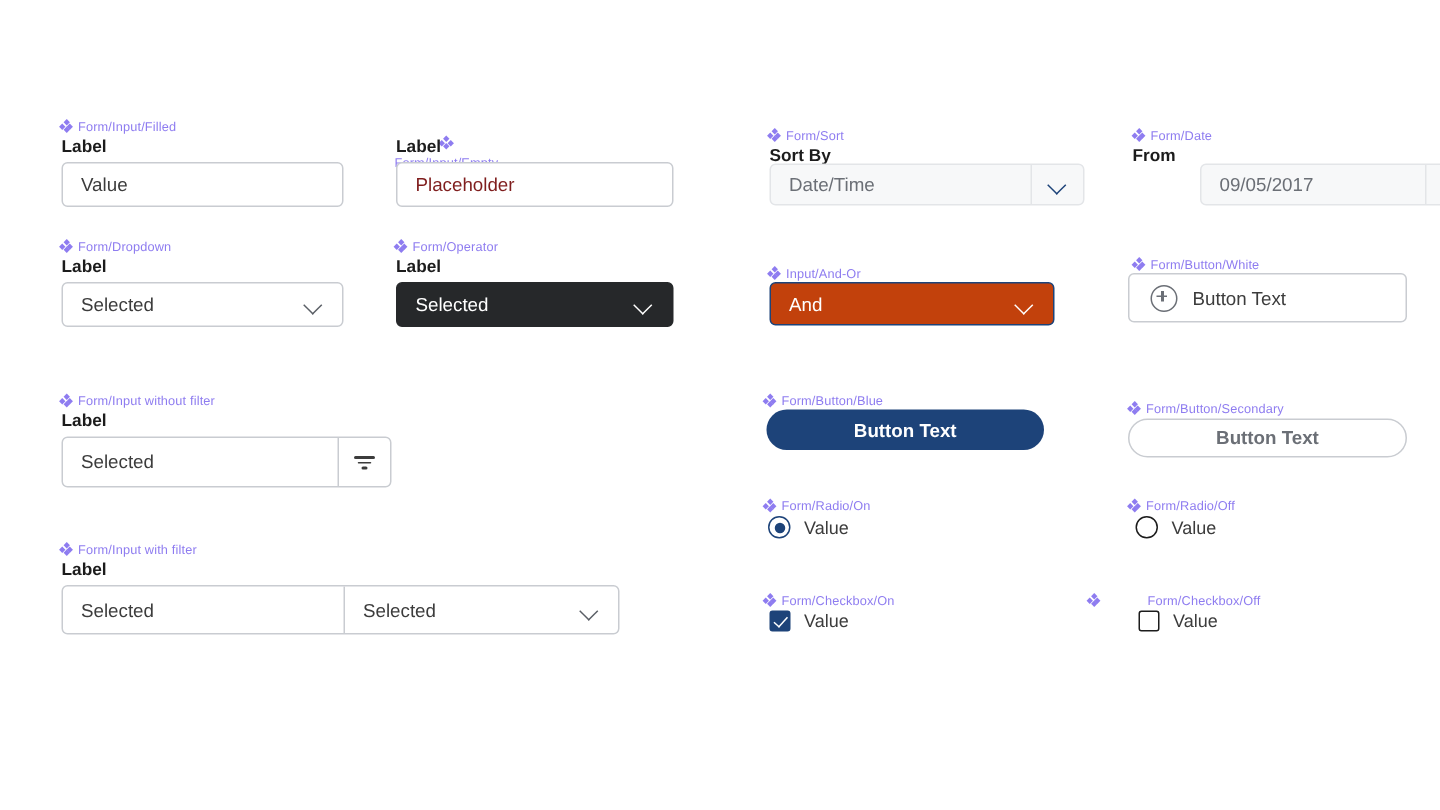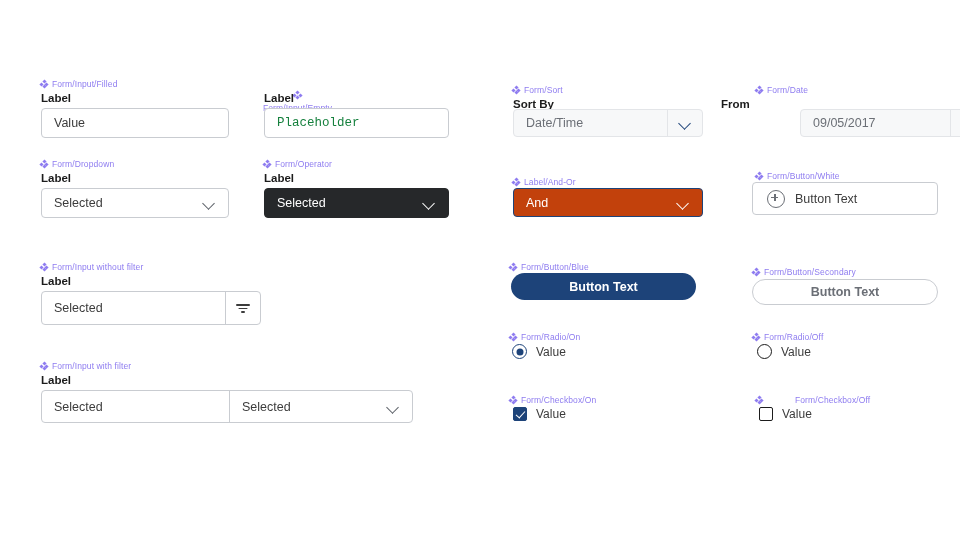--- a/index.html
+++ b/index.html
@@ -72,21 +72,21 @@
     background: #ffffff;
     display: flex;
     align-items: center;
   }
   .box .txt {
     font-size: 12.5px;
     color: #3c3c3c;
     padding-left: 12px;
     white-space: nowrap;
   }
-  .box .txt.ph { color: #15803d; font-family: Liberation Mono, monospace; }
+  .box .txt.ph { color: #7f1d1d; }
   .box.filled-bg { background: #f7f8f9; border-color: #e3e5e8; }
   .box.filled-bg .txt { color: #6b6f76; }
 
   
   .chev {
     width: 14px;
     height: 14px;
     flex: 0 0 14px;
     position: relative;
   }
@@ -377,35 +377,35 @@
   <div class="inst" style="left:512px; top:85px;">
     <span class="diamond-icon">
         <i class="t"></i>
         <i class="r"></i>
         <i class="b"></i>
         <i class="l"></i>
       </span>
     <span>Form/Sort</span>
   </div>
   <div class="flabel" style="left:513px; top:97px;">Sort By</div>
-  <div class="box filled-bg" style="left:513px; top:109px; width:190px; height:28px; padding:0;">
+  <div class="box filled-bg" style="left:513px; top:109px; width:210px; height:28px; padding:0;">
     <span class="txt">Date/Time</span>
     <span class="divider-cell">
       <span class="chev navy"></span>
     </span>
   </div>
 
   <div class="inst" style="left:512px; top:177px;">
     <span class="diamond-icon">
         <i class="t"></i>
         <i class="r"></i>
         <i class="b"></i>
         <i class="l"></i>
       </span>
-    <span>Label/And-Or</span>
+    <span>Input/And-Or</span>
   </div>
   <div class="box navy" style="left:513px; top:188px; width:190px; height:29px;">
     <span class="txt">And</span>
     <span class="chev-slot">
         <span class="chev white"></span>
       </span>
   </div>
 
   <div class="inst" style="left:509px; top:262px;">
     <span class="diamond-icon">
@@ -450,21 +450,21 @@
 
   <div class="inst" style="left:755px; top:85px;">
     <span class="diamond-icon">
         <i class="t"></i>
         <i class="r"></i>
         <i class="b"></i>
         <i class="l"></i>
       </span>
     <span>Form/Date</span>
   </div>
-  <div class="flabel" style="left:721px; top:97px;">From</div>
+  <div class="flabel" style="left:755px; top:97px;">From</div>
   <div class="box filled-bg" style="left:752px; top:109px; width:186px; height:28px; padding:0;margin-left:48px;">
     <span class="txt">09/05/2017</span>
     <span class="divider-cell">
       <span class="cal-icon">
         <svg width="15" height="15" viewBox="0 0 15 15" aria-hidden="true">
           <rect x="1" y="2.6" width="13" height="11.2" rx="1.2" fill="none" stroke="#1d4379" stroke-width="1.5"></rect>
           <rect x="1" y="2.6" width="13" height="3.3" fill="#1d4379"></rect>
           <rect x="3.3" y="0.7" width="1.6" height="3" rx="0.6" fill="#1d4379"></rect>
           <rect x="10.1" y="0.7" width="1.6" height="3" rx="0.6" fill="#1d4379"></rect>
           <rect x="3.6" y="8.2" width="1.6" height="1.6" fill="#1d4379"></rect>
@@ -509,21 +509,21 @@
         <i class="b"></i>
         <i class="l"></i>
       </span>
     <span>Form/Radio/Off</span>
   </div>
   <div class="choice" style="left:757px; top:344px;">
     <span class="radio"></span>
     <span class="clabel">Value</span>
   </div>
 
-  <div class="inst" style="left:755px; top:395px;gap:32px;">
+  <div class="inst" style="left:725px; top:395px;gap:32px;">
     <span class="diamond-icon">
         <i class="t"></i>
         <i class="r"></i>
         <i class="b"></i>
         <i class="l"></i>
       </span>
     <span>Form/Checkbox/Off</span>
   </div>
   <div class="choice" style="left:759px; top:407px;">
     <span class="cbox"></span>

